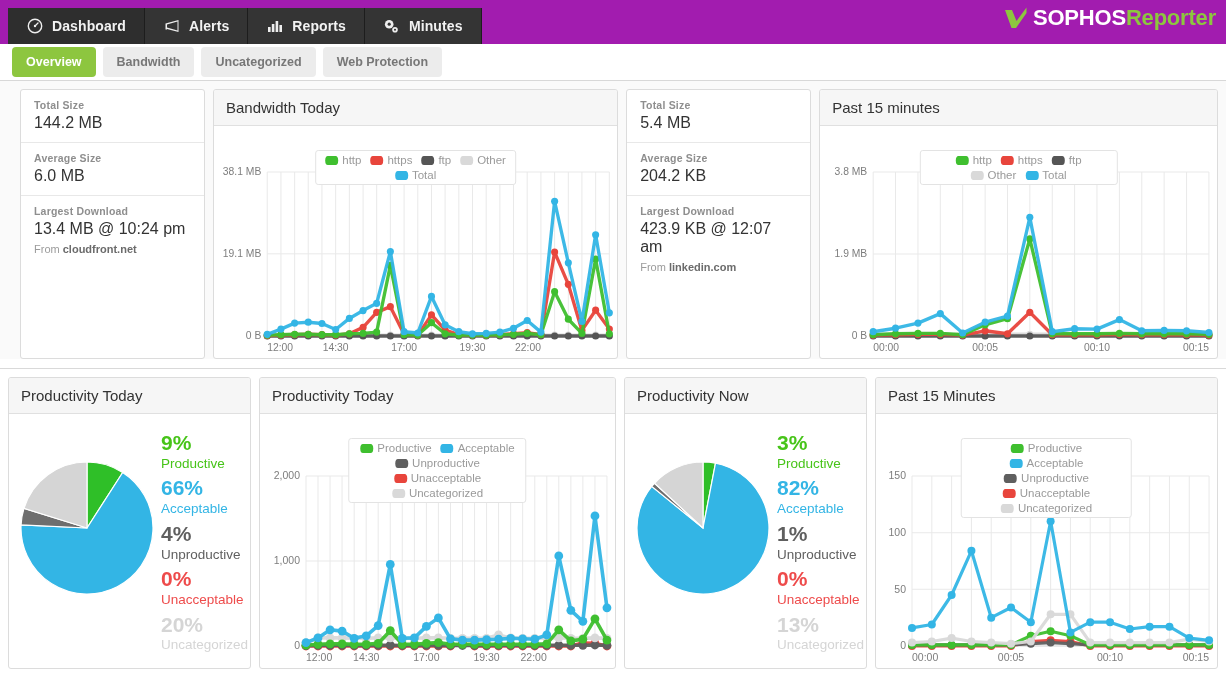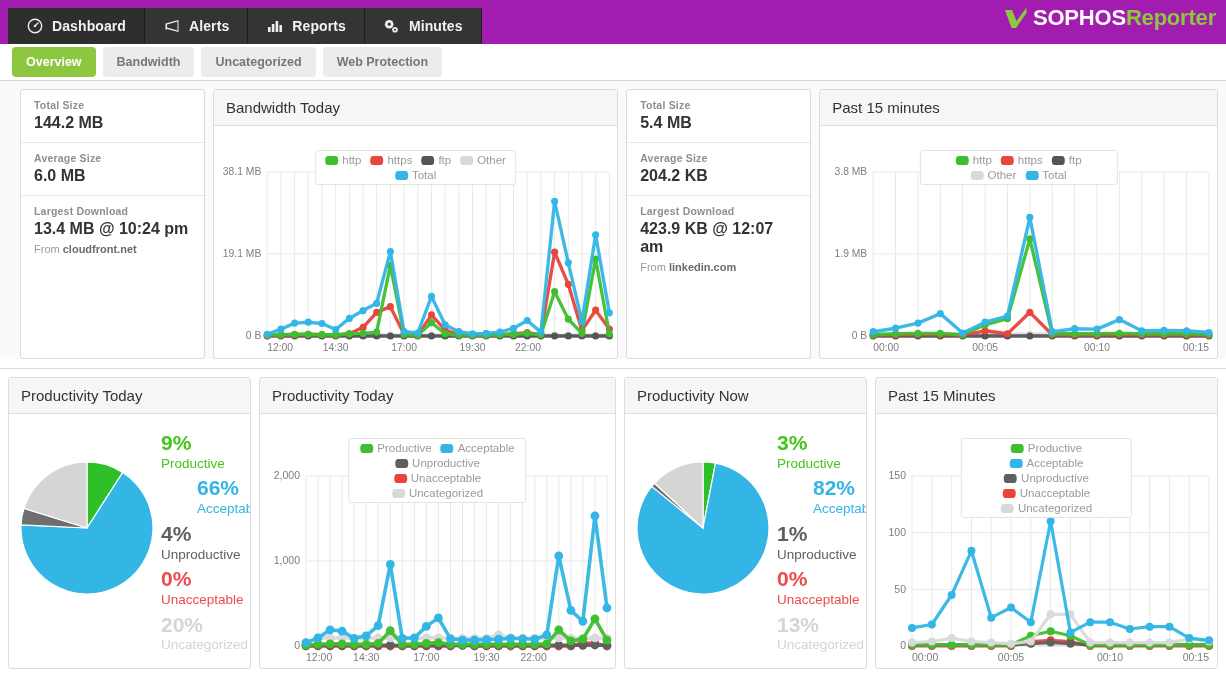--- a/index.html
+++ b/index.html
@@ -60,21 +60,21 @@
   .card-hd {
     background: #f6f6f6; border-bottom: 1px solid #e0e0e0;
     padding: 9px 12px; font-size: 15px; color: #333;
   }
 
   
   .stats { width: 185px; flex: none; }
   .stat { padding: 9px 13px 10px; border-bottom: 1px solid #e8e8e8; }
   .stat:last-child { border-bottom: none; }
   .stat-lbl { font-size: 10.5px; color: #8e8e8e; font-weight: bold; letter-spacing: .2px; margin-bottom: 3px; }
-  .stat-val { font-size: 16px; color: #333; font-weight: bold; }
+  .stat-val { font-size: 16px; color: #333; font-weight: normal; }
   .stat-sub { font-size: 11px; color: #9b9b9b; margin-top: 5px; }
   .stat-sub b { color: #6b6b6b; text-align: center; }
 
   
   .chartcard { flex: 1 1 auto; display: flex; flex-direction: column; min-width: 0; }
   .chart-body { position: relative; flex: 1 1 auto; min-height: 0; }
 
   .legend {
     position: absolute; left: 50%; transform: translateX(-50%); top: 24px;
     background: #fff; border: 1px solid #e3e3e3; border-radius: 3px;
@@ -89,21 +89,21 @@
   .plot svg { width: 100%; height: 100%; display: block; }
 
   
   .piecard { width: 243px; flex: none; display: flex; flex-direction: column; }
   .pie-wrap { flex: 1; display: flex; align-items: flex-start; padding: 12px 6px 0 6px; position: relative; }
   .pie { width: 136px; height: 136px; flex: none; margin-top: 34px; margin-left: 4px; }
   .pct-list { padding-left: 6px; padding-top: 6px; }
   .pct-num { font-size: 21px; font-weight: bold; line-height: 1.04; }
   .pct-lbl { font-size: 13.5px; line-height: 1.45; margin-bottom: 4px; }
   .c-prod { color: #47c419; }
-  .c-acc  { color: #33b5e5; margin-left: 36px; }
+  .c-acc  { color: #33b5e5; }
   .c-unp  { color: #5f5f5f; }
   .c-una  { color: #ee4b4b; }
   .c-unc  { color: #d5d5d5; }
 
   .tick { font-size: 10.5px; fill: #7d7d7d; font-family: "Liberation Sans", sans-serif; }
   .gridline { stroke: #e9e9e9; stroke-width: 1; }
   .axisline { stroke: #cfcfcf; stroke-width: 1; }
 </style>
 </head>
 <body>

